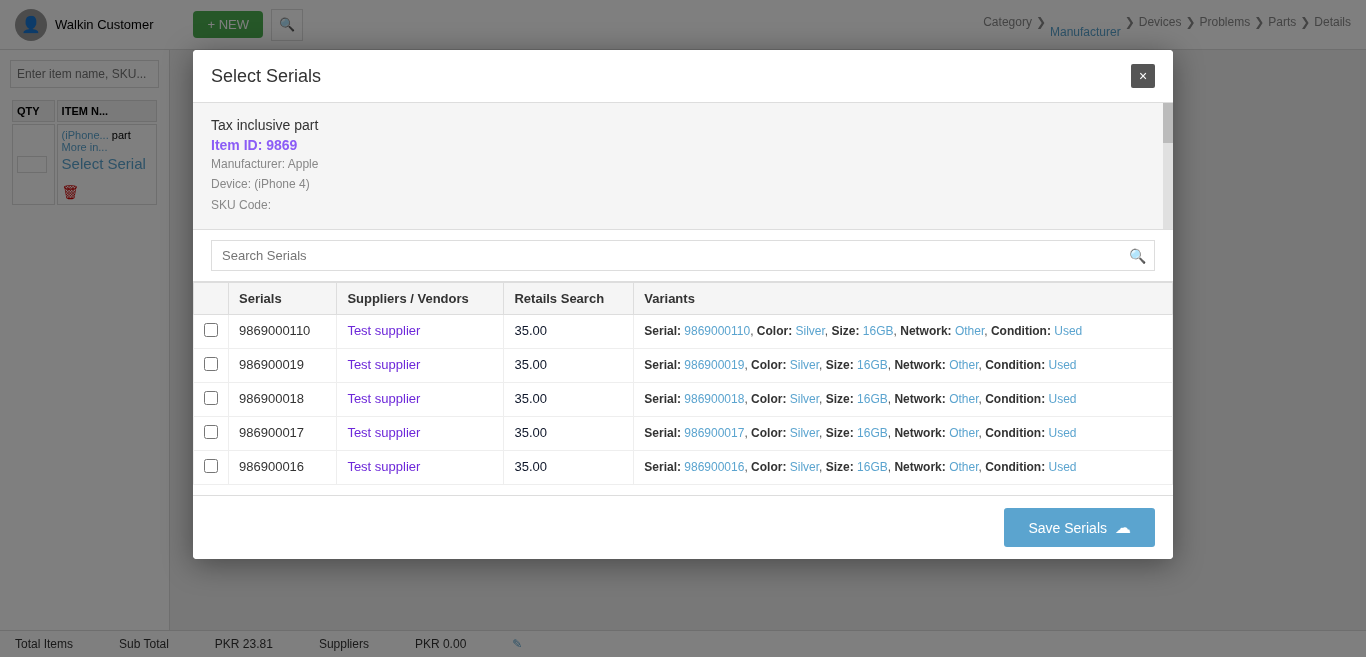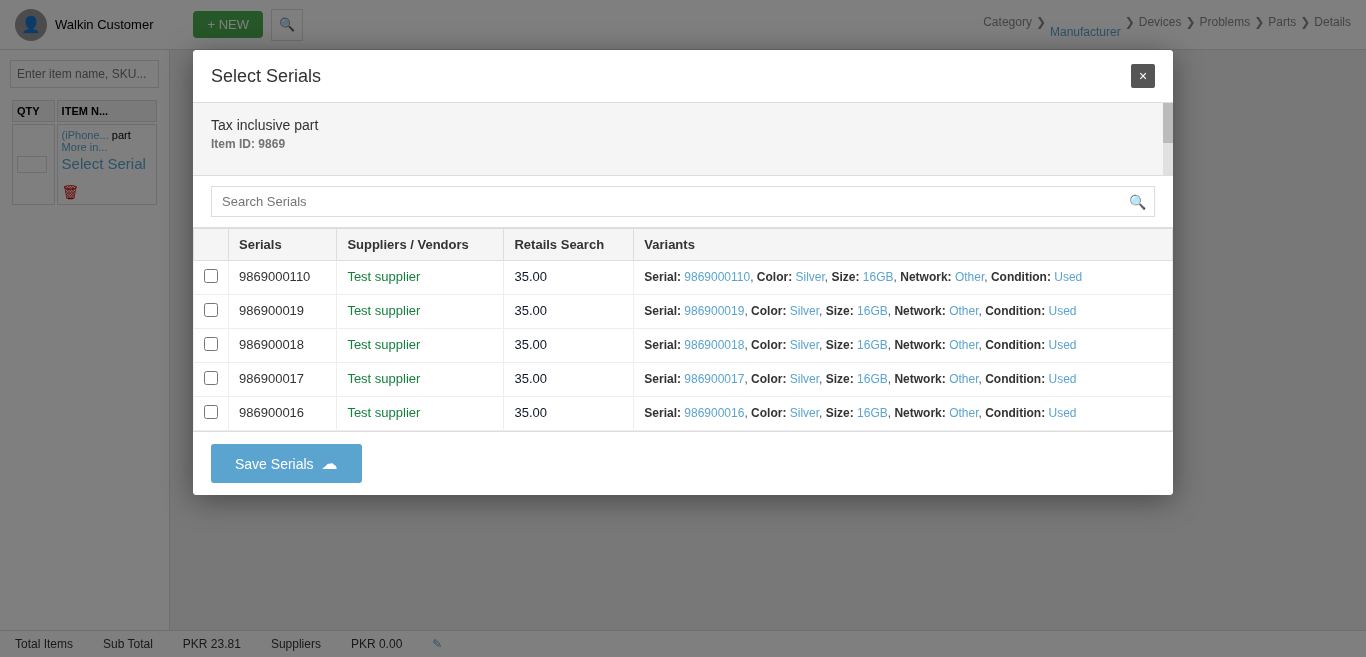--- a/index.html
+++ b/index.html
@@ -158,21 +158,21 @@
     .footer-bar {
       position: absolute;
       bottom: 0; left: 0; right: 0;
       background: #fff;
       border-top: 1px solid #ddd;
       padding: 6px 15px;
       font-size: 12px;
     }
 
     .footer-items {
-      display: flex; gap: 30px; align-items: center;
+      display: flex; gap: 46px; align-items: center;
     }
 
     .footer-items span { color: #333; }
     .footer-items .value { color: #333; }
 
     
     .overlay {
       position: absolute;
       top: 0; left: 0; right: 0; bottom: 0;
       background: rgba(0,0,0,0.5);
@@ -229,23 +229,23 @@
     }
 
     .modal-info .item-title {
       font-weight: normal;
       font-size: 14px;
       color: #333;
       margin-bottom: 4px;
     }
 
     .modal-info .item-id {
-      font-size: 12px;
-      color: #737373;
-      margin-bottom: 10px;
+      font-size: 14px;
+      color: #8b5cf6;
+      margin-bottom: 1px;
     }
 
     .modal-info .item-id span { font-weight: bold; }
 
     .modal-info .item-meta {
       font-size: 12px;
       color: #888;
       line-height: 1.7;
     }
 
@@ -311,40 +311,41 @@
       color: #333;
     }
 
     .modal-table tbody td {
       border: 1px solid #eee;
       padding: 8px 10px;
       vertical-align: top;
     }
 
     .modal-table .serial-num { color: #333; font-weight: 500; }
-    .modal-table .supplier-link { color: #15803d; }
+    .modal-table .supplier-link { color: #6d28d9; }
     .modal-table .price { color: #0f172a; }
     .modal-table .variants-text { color: #555; font-size: 12px; }
     .modal-table .variants-text .highlight { color: #5ba4cf; }
     .modal-table .variants-text .bold { font-weight: bold; color: #333; }
 
     .row-checkbox {
       width: 14px; height: 14px;
       cursor: pointer;
     }
 
     .check-col { width: 30px; text-align: center; }
 
     
     .modal-footer {
       padding: 12px 18px;
       display: flex;
-      justify-content: flex-start;
+      justify-content: flex-end;
       border-top: 1px solid #ddd;
       background: #fff;
+      margin-top: 10px;
     }
 
     .save-serials-btn {
       background: #5ba4cf;
       color: #fff;
       border: none;
       padding: 10px 24px;
       font-size: 14px;
       cursor: pointer;
       border-radius: 3px;
@@ -453,20 +454,27 @@
       <span class="modal-title">Select Serials</span>
       <button class="modal-close">×</button>
     </div>
 
     <div class="modal-info">
       <div class="item-title">Tax inclusive part</div>
       <div class="item-id">
         <span>Item ID:</span>
         <span>9869</span>
       </div>
+      <div class="item-meta">
+        <span>Manufacturer:</span>
+        <span>Apple</span><br>
+        <span>Device:</span>
+        <span>(iPhone 4)</span><br>
+        <span>SKU Code:</span>
+      </div>
       <div class="modal-scrollbar">
         <div class="modal-scrollbar-thumb"></div>
       </div>
     </div>
 
     <div class="modal-search">
       <div class="search-wrapper">
         <input class="modal-search-input" type="text" placeholder="Search Serials" style="">
         <span class="search-icon">🔍</span>
       </div>

